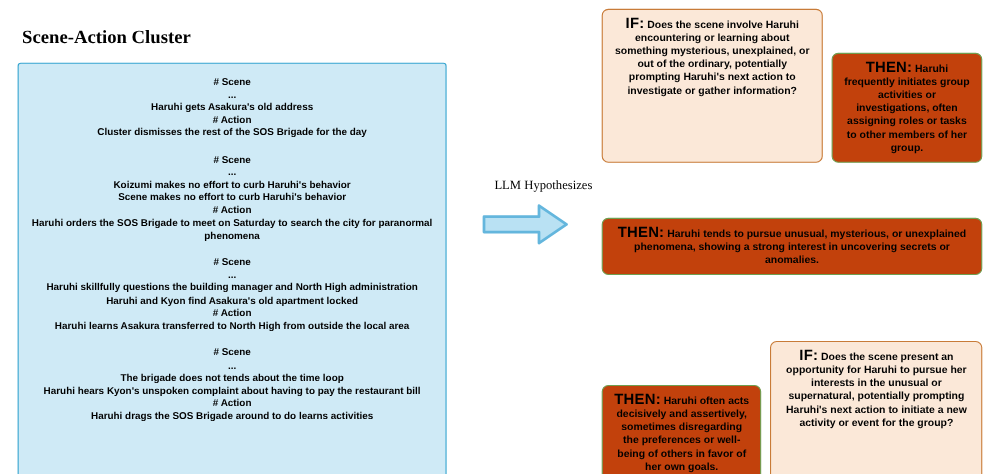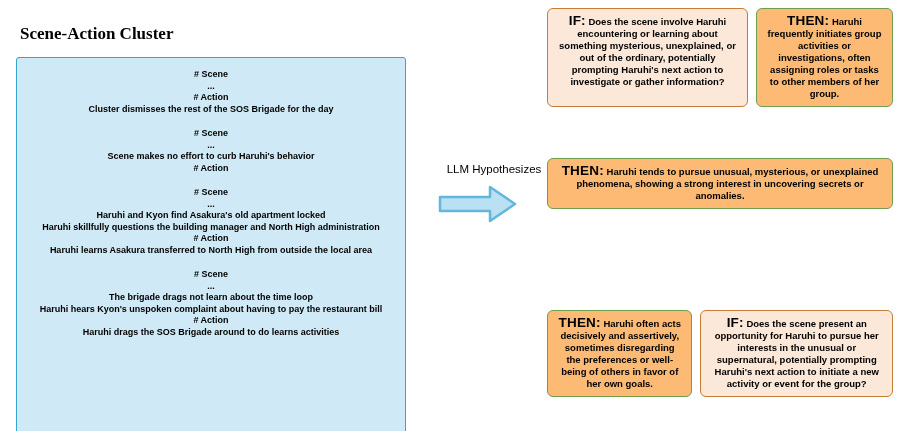--- a/index.html
+++ b/index.html
@@ -11,65 +11,68 @@
            font-family:"Liberation Serif", serif; font-size:17px; font-weight:bold; color:#000; }
 
   .cluster-box { position:absolute; left:16px; top:57px; width:390px; height:410px;
                  background:#cfeaf6; border:1.6px solid #35a4cf; border-radius:3px;
                  padding:11px 9px; overflow:hidden;text-align:center; }
   .group { margin-bottom:13px; }
   .group:last-child { margin-bottom:0; }
   .line { font-size:9px; font-weight:bold; line-height:11.5px; color:#000; white-space:normal; }
 
   .mid { position:absolute; left:405px; top:162px; width:146px; text-align:center; }
-  .mid-label { font-family:Liberation Sans, sans-serif; font-size:11.5px; line-height:14px; color:#000;padding-left:32px; }
+  .mid-label { font-family:Liberation Serif, serif; font-size:11.5px; line-height:14px; color:#000;padding-left:32px; }
   .arrow-wrap { margin-top:7px; }
 
   .pair { position:absolute; left:547px; width:346px; display:flex; flex-direction:row; gap:8px; }
   .pair-1 { top:8px; }
   .pair-2 { top:158px; }
   .pair-3 { top:310px; }
   .box { border-radius:6px; padding:6px 10px; text-align:center; }
   .if-box   { background:#fbe8d8; border:1.6px solid #c87b38; }
-  .then-box { background:#fdba74; border:1.6px solid #6f9e50; }
+  .then-box { background:#c2410c; border:1.6px solid #6f9e50;margin-top:40px; }
   .box-text { font-size:9.5px; font-weight:bold; line-height:12px; color:#000; }
   .big-label { font-size:13.5px; font-weight:bold; letter-spacing:0.2px; }
 </style>
 </head>
 <body>
 
 <div class="canvas">
 
   <div class="title">Scene-Action Cluster</div>
 
   <div class="cluster-box">
     <div class="group">
       <div class="line"># Scene</div>
       <div class="line">...</div>
+      <div class="line">Haruhi gets Asakura's old address</div>
       <div class="line"># Action</div>
       <div class="line">Cluster dismisses the rest of the SOS Brigade for the day</div>
     </div>
     <div class="group">
       <div class="line"># Scene</div>
       <div class="line">...</div>
+      <div class="line">Koizumi makes no effort to curb Haruhi's behavior</div>
       <div class="line">Scene makes no effort to curb Haruhi's behavior</div>
       <div class="line"># Action</div>
+      <div class="line">Haruhi orders the SOS Brigade to meet on Saturday to search the city for paranormal phenomena</div>
     </div>
     <div class="group">
       <div class="line"># Scene</div>
       <div class="line">...</div>
+      <div class="line">Haruhi skillfully questions the building manager and North High administration</div>
       <div class="line">Haruhi and Kyon find Asakura's old apartment locked</div>
-      <div class="line">Haruhi skillfully questions the building manager and North High administration</div>
       <div class="line"># Action</div>
       <div class="line">Haruhi learns Asakura transferred to North High from outside the local area</div>
     </div>
     <div class="group">
       <div class="line"># Scene</div>
       <div class="line">...</div>
-      <div class="line">The brigade drags not learn about the time loop</div>
+      <div class="line">The brigade does not tends about the time loop</div>
       <div class="line">Haruhi hears Kyon's unspoken complaint about having to pay the restaurant bill</div>
       <div class="line"># Action</div>
       <div class="line">Haruhi drags the SOS Brigade around to do learns activities</div>
     </div>
   </div>
 
   <div class="mid">
     <div class="mid-label">LLM Hypothesizes</div>
     <div class="arrow-wrap">
       <svg width="82" height="42" viewBox="0 0 82 42" aria-hidden="true">

